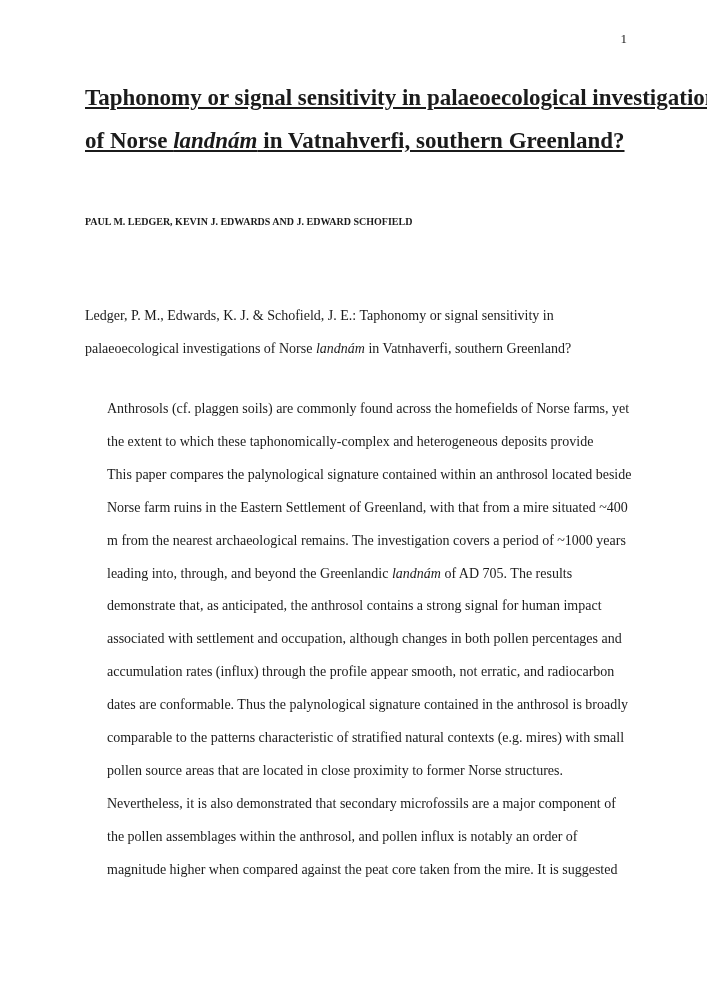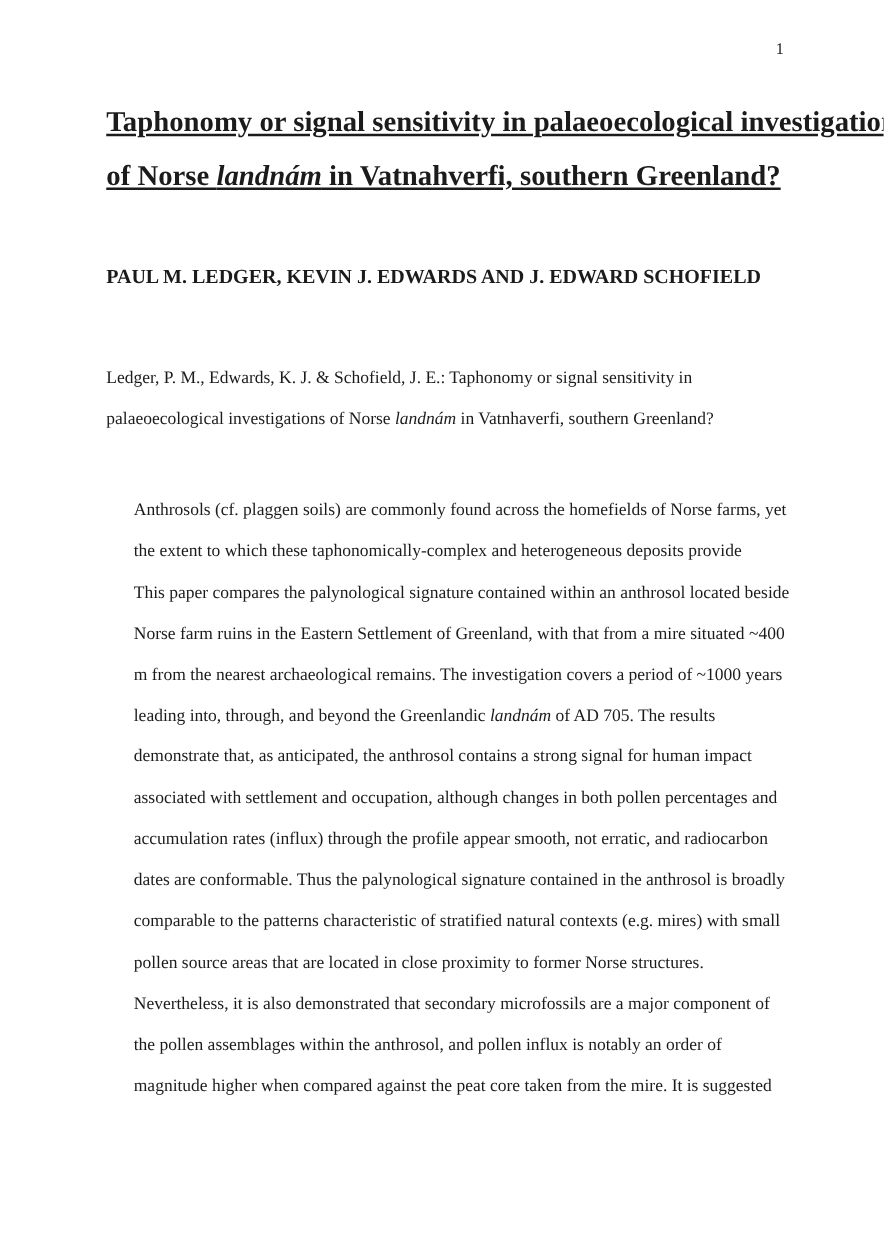--- a/index.html
+++ b/index.html
@@ -33,28 +33,28 @@
     font-weight: bold;
     line-height: 43px;
     white-space: nowrap;
     text-decoration: underline;
   }
   .authors-line {
     position: absolute;
     top: 206px;
     left: 85px;
     width: 560px;
-    font-size: 16px;
+    font-size: 10px;
     font-weight: bold;
     line-height: 32.9px;
     white-space: nowrap;
   }
   .citation-block {
     position: absolute;
-    top: 287px;
+    top: 300px;
     left: 85px;
     width: 560px;
     font-size: 14px;
     line-height: 32.9px;
     white-space: nowrap;
   }
   .abstract-block {
     position: absolute;
     top: 393px;
     left: 85px;

